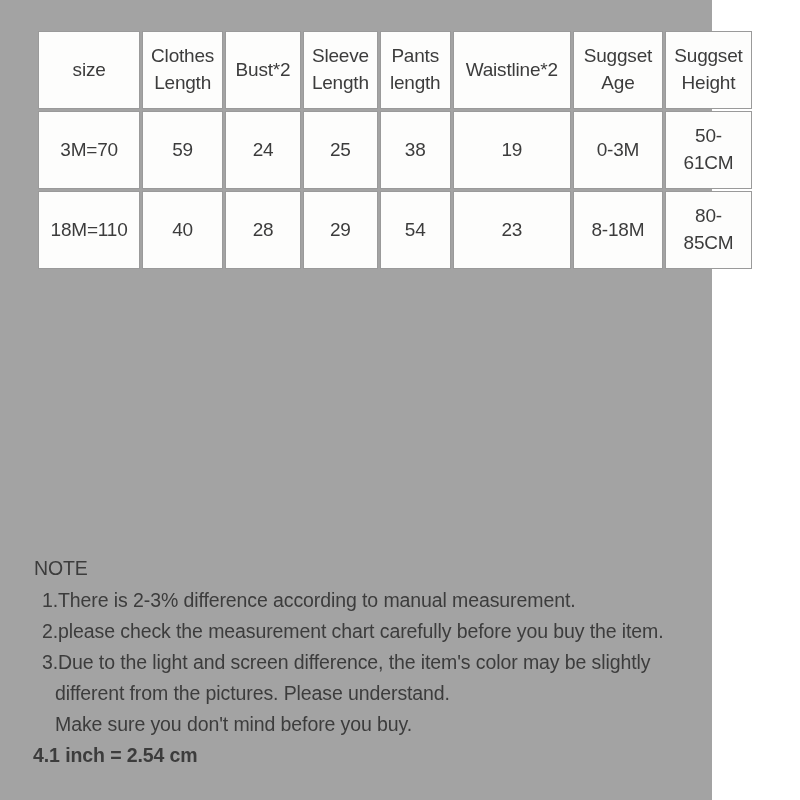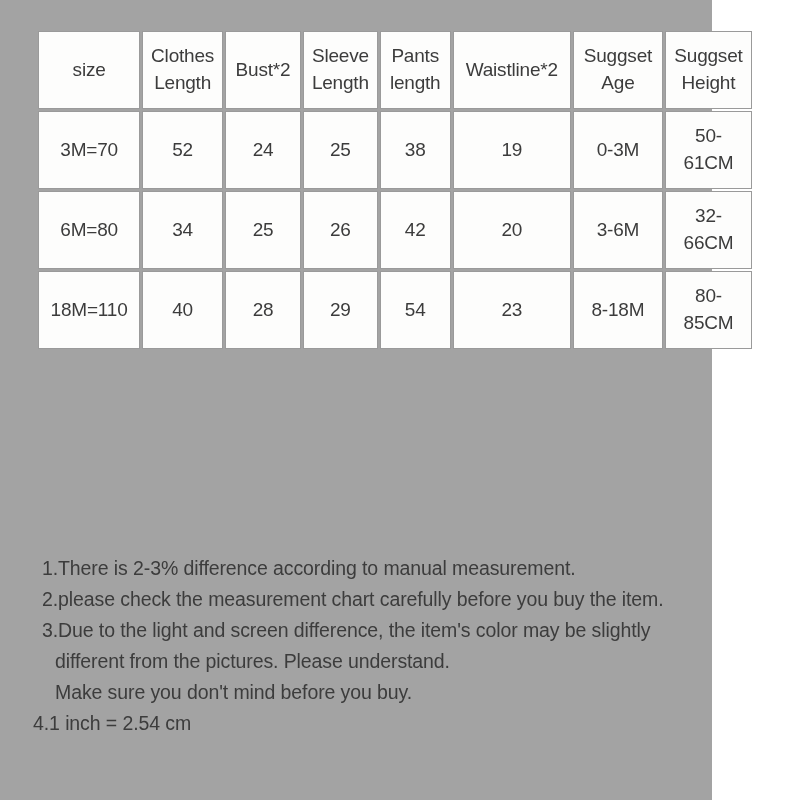--- a/index.html
+++ b/index.html
@@ -87,21 +87,21 @@
   .note-title {
     margin: 0 0 1px 0;
     padding-left: 1px;
   }
   .note-line {
     margin: 0;
     white-space: nowrap;
   }
   .note-line.lvl-item { padding-left: 9px; }
   .note-line.lvl-cont { padding-left: 22px; }
-  .note-line.lvl-flush { padding-left: 0px; }
+  .note-line.lvl-flush { padding-left: 0px; font-weight: bold; }
 </style>
 </head>
 <body>
 
 <div id="page">
 
   <div class="table-wrap">
     <table class="size-table">
       <colgroup>
         <col class="c-size">
@@ -141,45 +141,32 @@
             <span class="cell-line">Age</span>
           </td>
           <td>
             <span class="cell-line">Suggset</span>
             <span class="cell-line">Height</span>
           </td>
         </tr>
 
         <tr class="data-row">
           <td>3M=70</td>
-          <td>52</td>
+          <td>59</td>
           <td>24</td>
           <td>25</td>
           <td>38</td>
           <td>19</td>
           <td>0-3M</td>
           <td>
             <span class="cell-line">50-</span>
             <span class="cell-line">61CM</span>
           </td>
         </tr>
 
-        <tr class="data-row">
-          <td>6M=80</td>
-          <td>34</td>
-          <td>25</td>
-          <td>26</td>
-          <td>42</td>
-          <td>20</td>
-          <td>3-6M</td>
-          <td>
-            <span class="cell-line">32-</span>
-            <span class="cell-line">66CM</span>
-          </td>
-        </tr>
 
 
 
         <tr class="data-row">
           <td>18M=110</td>
           <td>40</td>
           <td>28</td>
           <td>29</td>
           <td>54</td>
           <td>23</td>
@@ -187,20 +174,21 @@
           <td>
             <span class="cell-line">80-</span>
             <span class="cell-line">85CM</span>
           </td>
         </tr>
       </tbody>
     </table>
   </div>
 
   <div class="note-block">
+    <p class="note-title">NOTE</p>
     <p class="note-line lvl-item">1.There is 2-3% difference according to manual measurement.</p>
     <p class="note-line lvl-item">2.please check the measurement chart carefully before you buy the item.</p>
     <p class="note-line lvl-item">3.Due to the light and screen difference, the item's color may be slightly</p>
     <p class="note-line lvl-cont">different from the pictures. Please understand.</p>
     <p class="note-line lvl-cont">Make sure you don't mind before you buy.</p>
     <p class="note-line lvl-flush">4.1 inch = 2.54 cm</p>
   </div>
 
 </div>
 

